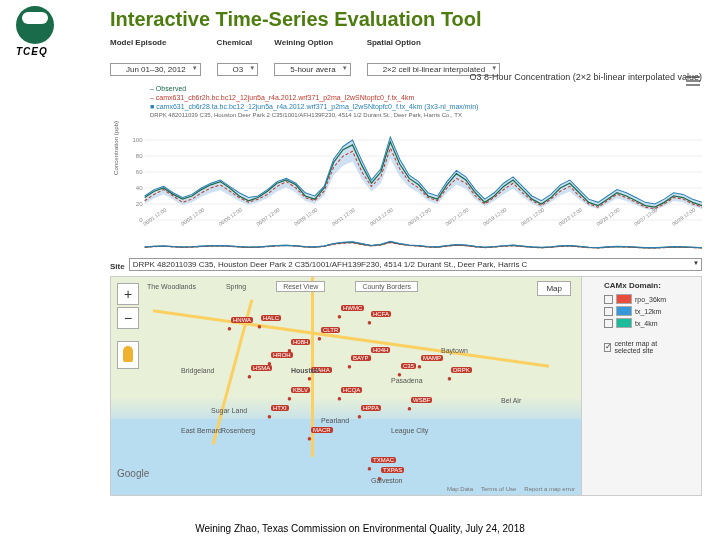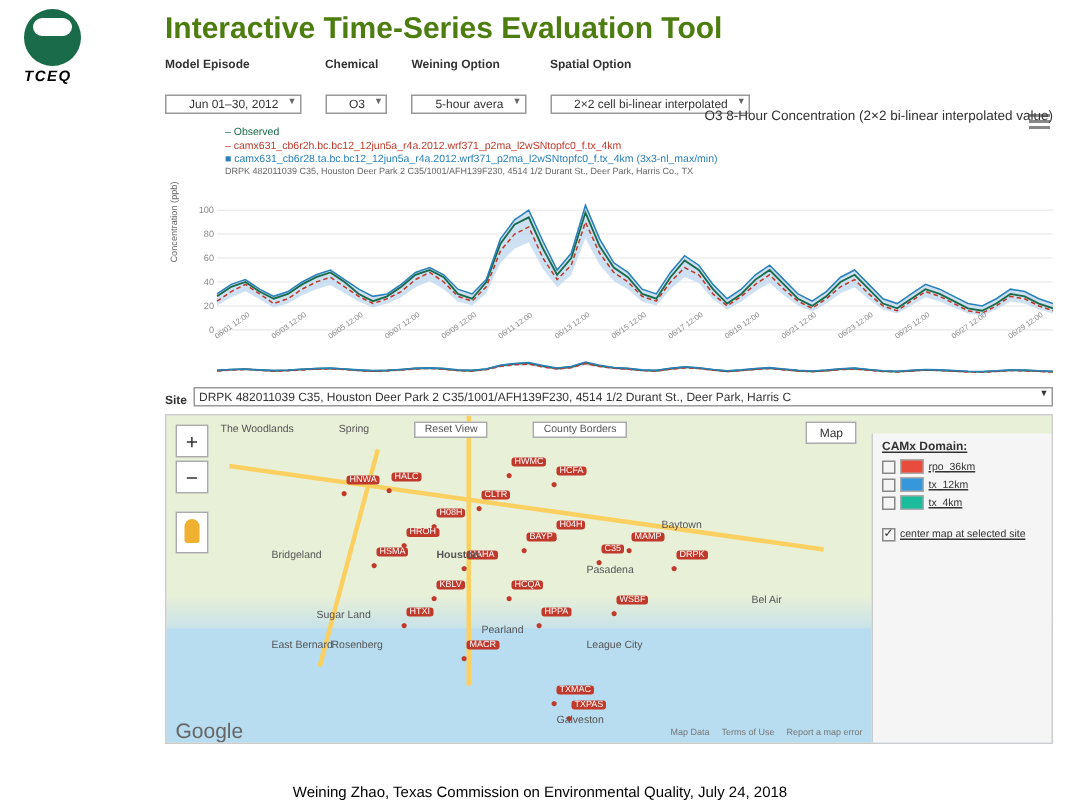--- a/index.html
+++ b/index.html
@@ -29,35 +29,35 @@
   .site-row .sel { flex: 1; border: 1px solid #999; padding: 1px 14px 1px 3px; position: relative; overflow: hidden; white-space: nowrap; }
   .site-row .sel::after { content: "▼"; position: absolute; right: 2px; font-size: 6px; }
   .map-area { position: absolute; left: 110px; top: 276px; right: 18px; height: 220px; border: 1px solid #ccc; background: linear-gradient(180deg, #e8f0d8 0%, #e8f0d8 55%, #b8dcf0 70%, #b8dcf0 100%); overflow: hidden; }
   .map-controls { position: absolute; left: 6px; top: 6px; }
   .zoom-btn { width: 22px; height: 22px; background: #fff; border: 1px solid #aaa; margin-bottom: 2px; text-align: center; line-height: 20px; font-size: 14px; }
   .pegman { width: 22px; height: 28px; background: #fff; border: 1px solid #aaa; margin-top: 12px; position: relative; }
   .pegman::after { content: ""; position: absolute; left: 5px; top: 4px; width: 10px; height: 16px; background: #f0b030; border-radius: 5px 5px 2px 2px; }
   .map-top { position: absolute; top: 4px; left: 36px; right: 140px; display: flex; gap: 30px; font-size: 7px; color: #555; align-items: center; }
   .map-top .btn { background: #fff; border: 1px solid #aaa; padding: 1px 6px; }
   .map-type { position: absolute; top: 4px; right: 130px; background: #fff; border: 1px solid #aaa; padding: 2px 8px; font-size: 8px; }
-  .camx-panel { position: absolute; top: 12px; right: 0; width: 120px; height: 100%; background: #f5f5f5; border-left: 1px solid #ccc; padding: 4px 6px; font-size: 7px; text-decoration: underline; }
+  .camx-panel { position: absolute; top: 0; right: 0; width: 120px; height: 100%; background: #f5f5f5; border-left: 1px solid #ccc; padding: 4px 22px; font-size: 7px; }
   .camx-panel .hd { font-weight: bold; font-size: 8px; margin-bottom: 4px; }
   .camx-panel label { display: flex; gap: 3px; align-items: center; margin: 2px 0; }
   .camx-panel .chk { width: 9px; height: 9px; border: 1px solid #888; display: inline-block; position: relative; }
   .camx-panel .chk.on::after { content: "✓"; position: absolute; left: 0; top: -2px; font-size: 8px; }
   .camx-panel .sw { width: 16px; height: 10px; border: 1px solid #aaa; display: inline-block; }
   .camx-panel .sw.r { background: #e74c3c; }
   .camx-panel .sw.b { background: #3498db; }
   .camx-panel .sw.c { background: #1abc9c; }
   .marker { position: absolute; font-size: 6px; background: #c0392b; color: #fff; padding: 0 2px; border-radius: 2px; }
   .marker::before { content: "●"; color: #c0392b; position: absolute; left: -4px; top: 7px; font-size: 8px; }
   .city { position: absolute; font-size: 7px; color: #555; }
   .road { position: absolute; background: #fbd060; }
   .water { position: absolute; background: #b8dcf0; }
-  .g-logo { position: absolute; left: 6px; bottom: 0; font-size: 14px; color: #666; font-family: Arial; }
+  .g-logo { position: absolute; left: 6px; bottom: 16px; font-size: 10px; color: #666; font-family: Arial; }
   .g-foot { position: absolute; right: 126px; bottom: 3px; font-size: 6px; color: #777; display: flex; gap: 8px; }
   .footer { position: absolute; left: 0; right: 0; bottom: 6px; text-align: center; font-size: 10px; color: #000; }
 </style>
 </head>
 <body>
 
 <div class="logo">
   <div class="logo-circle">
       <div class="logo-cloud"></div>
     </div>

